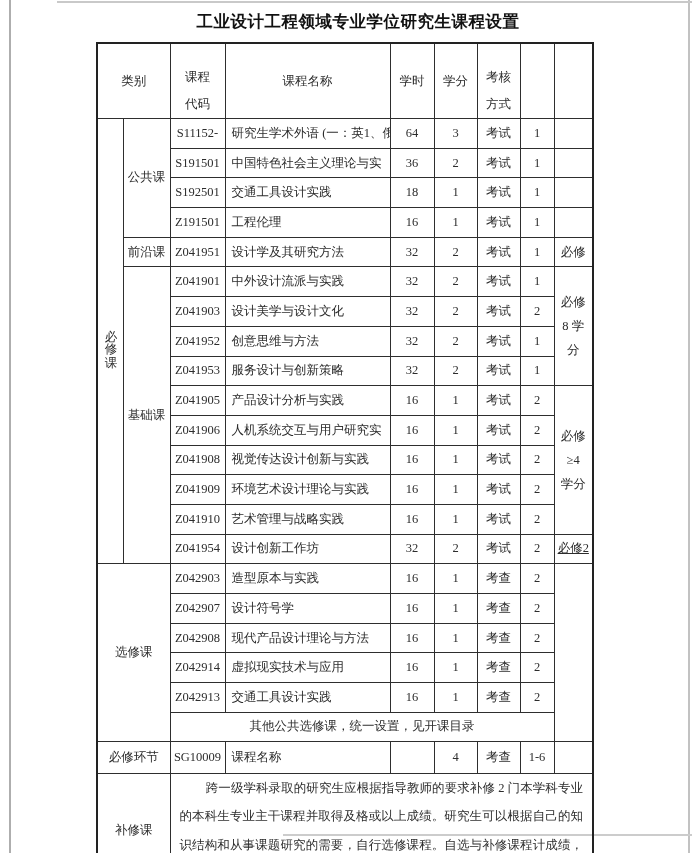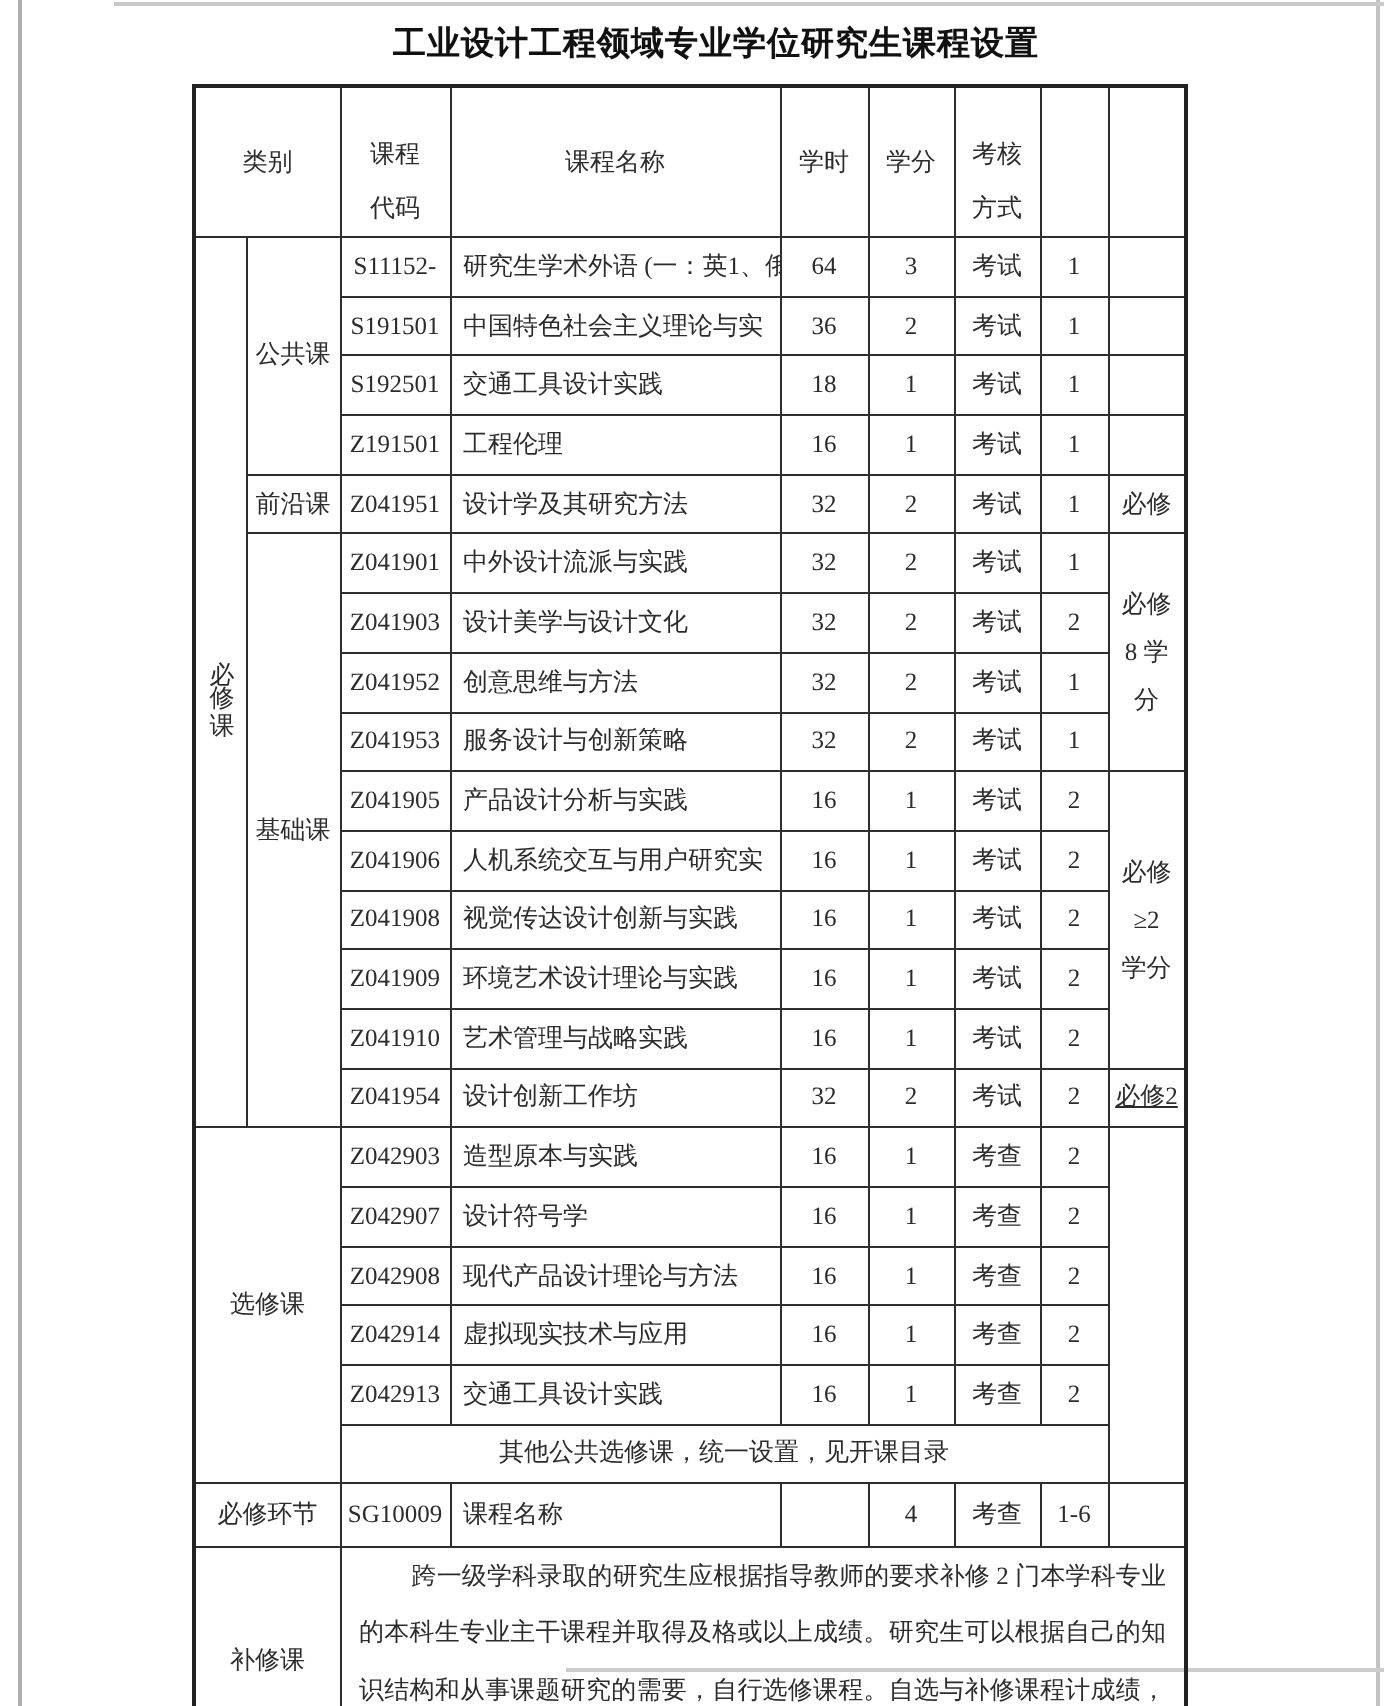--- a/index.html
+++ b/index.html
@@ -172,21 +172,21 @@
     <td>考试</td>
     <td>1</td>
   </tr>
   <tr class="rh">
     <td>Z041905</td>
     <td class="name">产品设计分析与实践</td>
     <td>16</td>
     <td>1</td>
     <td>考试</td>
     <td>2</td>
-    <td rowspan="5" class="notewrap"><span>必修 ≥2 学分</span></td>
+    <td rowspan="5" class="notewrap"><span>必修 ≥4 学分</span></td>
   </tr>
   <tr class="rh">
     <td>Z041906</td>
     <td class="name">人机系统交互与用户研究实</td>
     <td>16</td>
     <td>1</td>
     <td>考试</td>
     <td>2</td>
   </tr>
   <tr class="rh">

